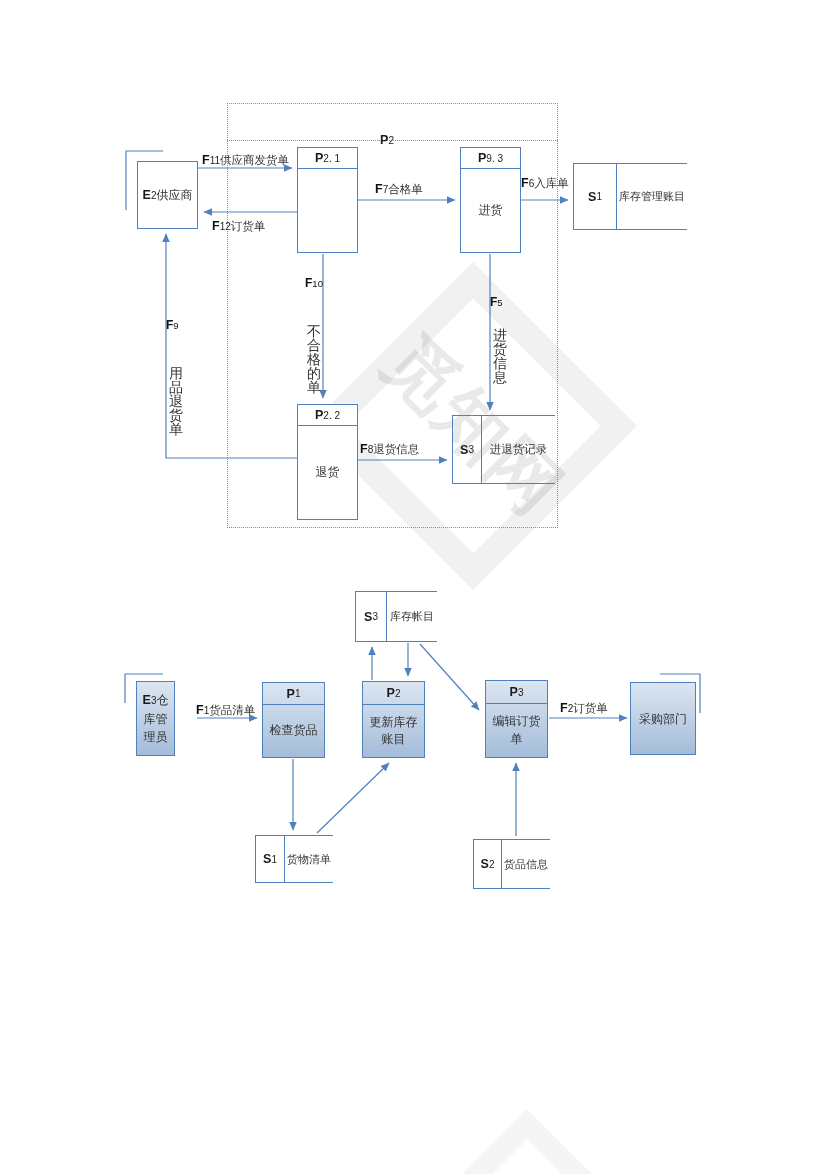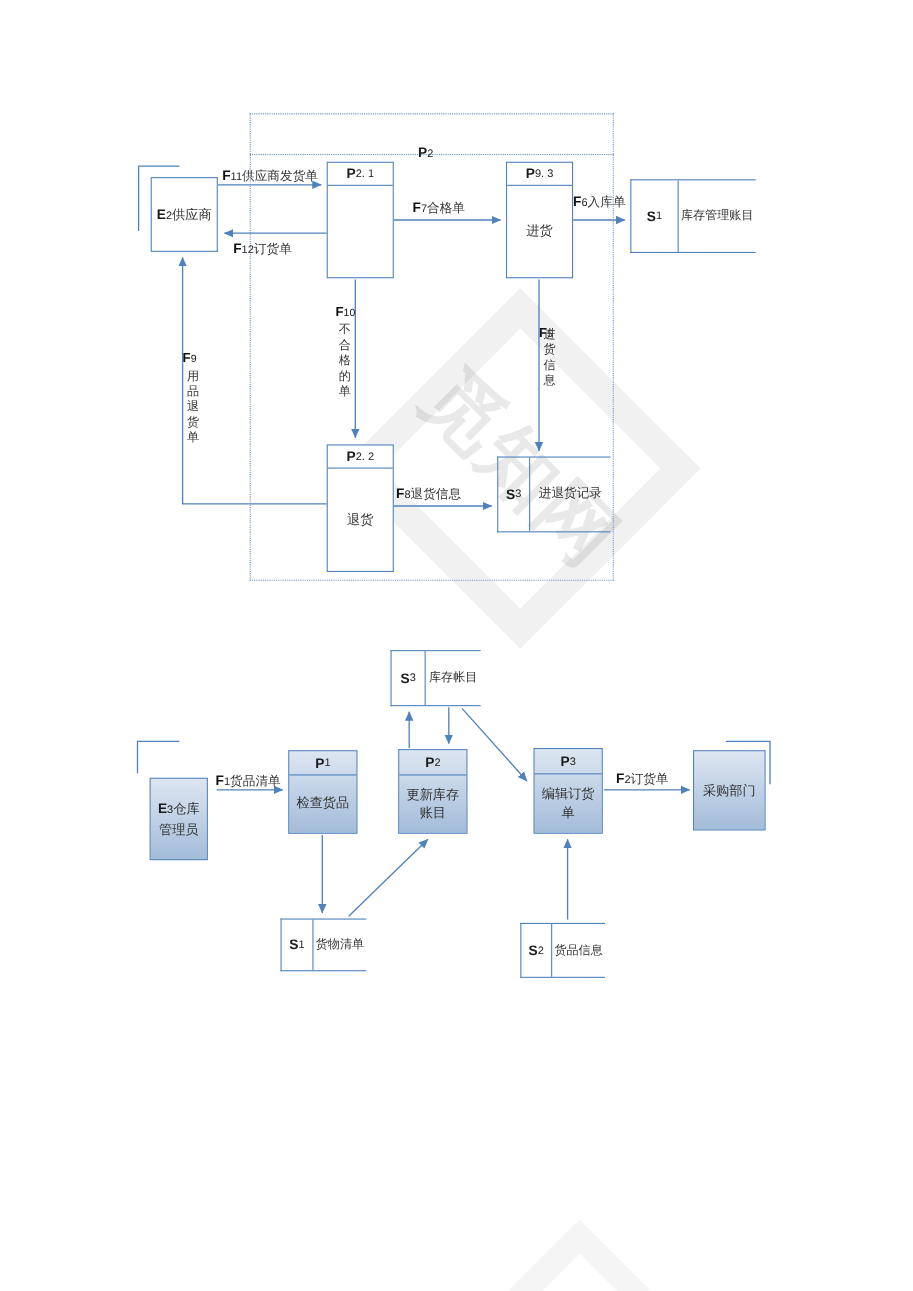--- a/index.html
+++ b/index.html
@@ -29,22 +29,22 @@
   .store .sid{border-right:1px solid #4f81bd;display:flex;align-items:center;justify-content:center;}
   .store .sname{flex:1;display:flex;align-items:center;justify-content:center;
                 font-size:11px;line-height:1.35;padding:0 2px;word-break:break-all;}
   
   .idtxt b{font-size:12.5px;color:#1a1a1a;font-weight:bold;}
   .idtxt .num{font-size:10px;color:#222;}
   
   .flow{position:absolute;font-size:11.5px;color:#333;white-space:nowrap;}
   .flow b{font-size:12.5px;color:#111;}
   .flow .num{font-size:10px;color:#222;}
-  .vchars{position:absolute;width:13px;font-size:11px;line-height:14px;text-align:center;
-          word-break:break-all;color:#333;}
+  .vchars{position:absolute;width:13px;font-size:14px;line-height:14px;text-align:center;
+          word-break:break-all;color:#333;margin-top:31px;}
   .vprefix{position:absolute;font-size:11px;color:#111;white-space:nowrap;}
   .vprefix b{font-size:12px;}
   .vprefix .num{font-size:9.5px;}
   .title{position:absolute;font-size:15.5px;font-weight:bold;color:#111;white-space:pre;}
 </style>
 </head>
 <body>
 
 <div class="canvas">
 
@@ -164,21 +164,21 @@
 
 
   <div class="store" style="left:355px;top:591px;width:82px;height:51px;">
     <div class="sid idtxt" style="width:30px;">
       <b>S</b>
         <span class="num">3</span>
     </div>
     <div class="sname">库存帐目</div>
   </div>
 
-  <div class="box entity filled idtxt" style="left:136px;top:707px;width:53px;height:75px;">
+  <div class="box entity filled idtxt" style="left:136px;top:681px;width:39px;height:75px;">
     <span><b>E</b><span class="num">3</span><span>仓库管理员</span></span>
   </div>
 
   <div class="box proc filled" style="left:262px;top:682px;width:63px;height:76px;">
     <div class="hdr idtxt" style="height:21px;">
       <b>P</b>
         <span class="num">1</span>
     </div>
     <div class="body">检查货品</div>
   </div>

